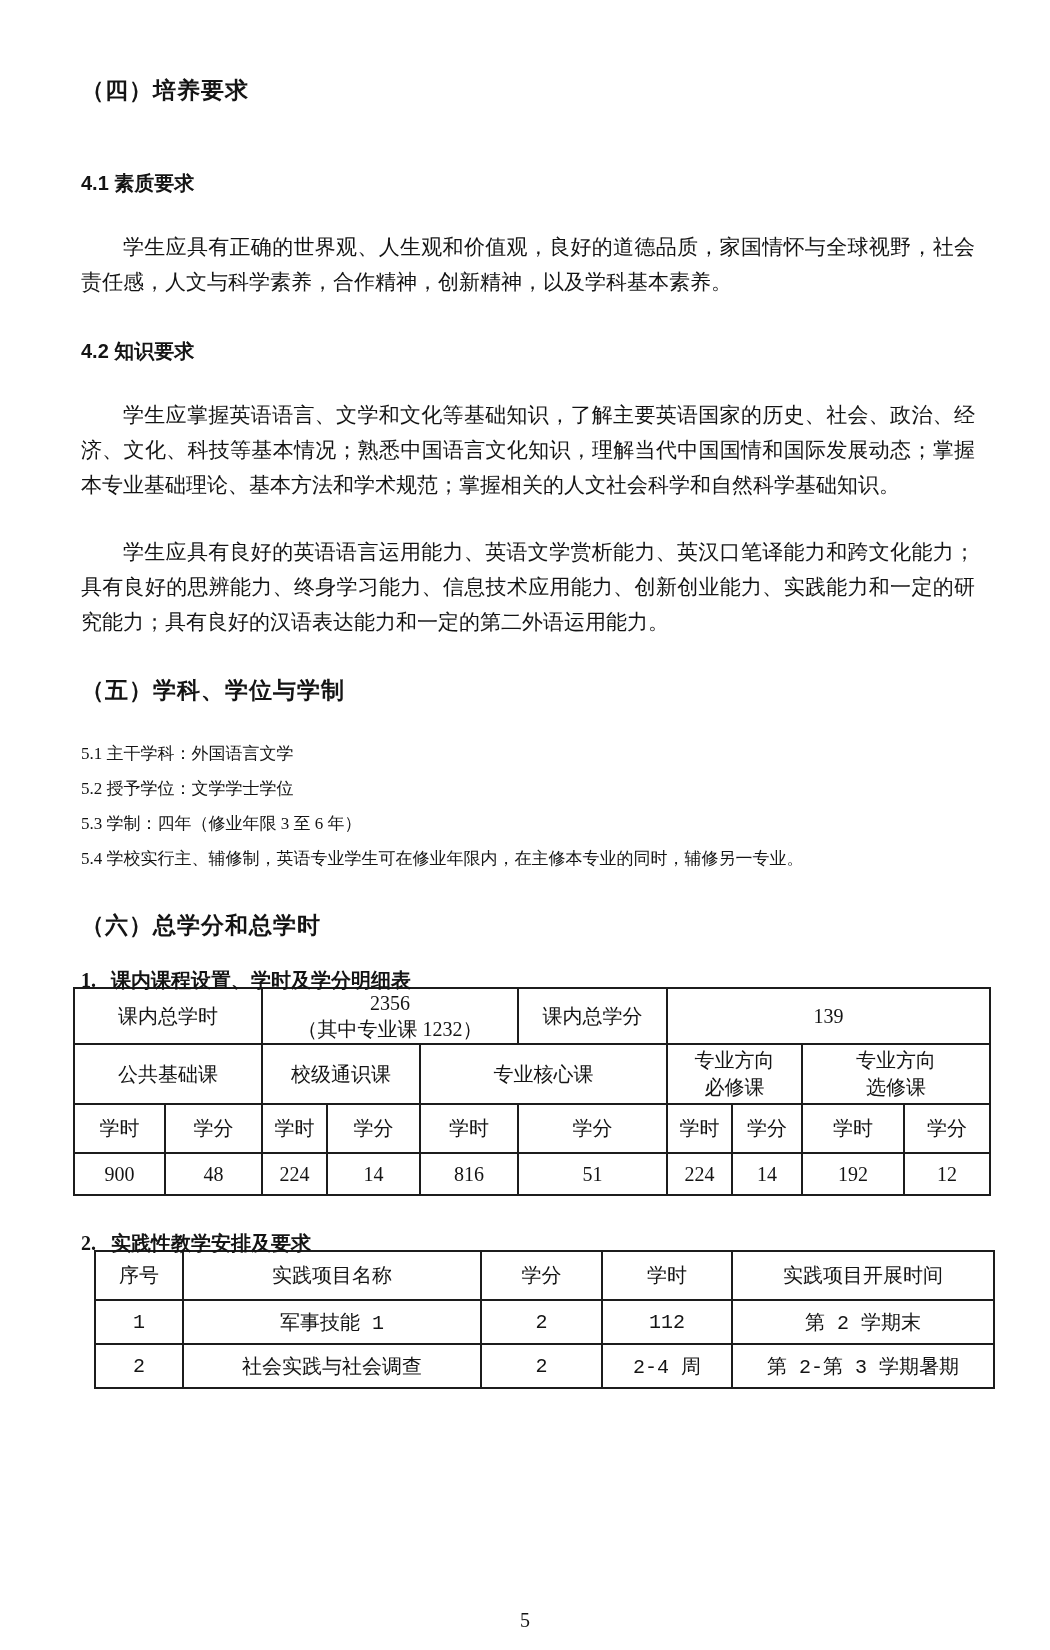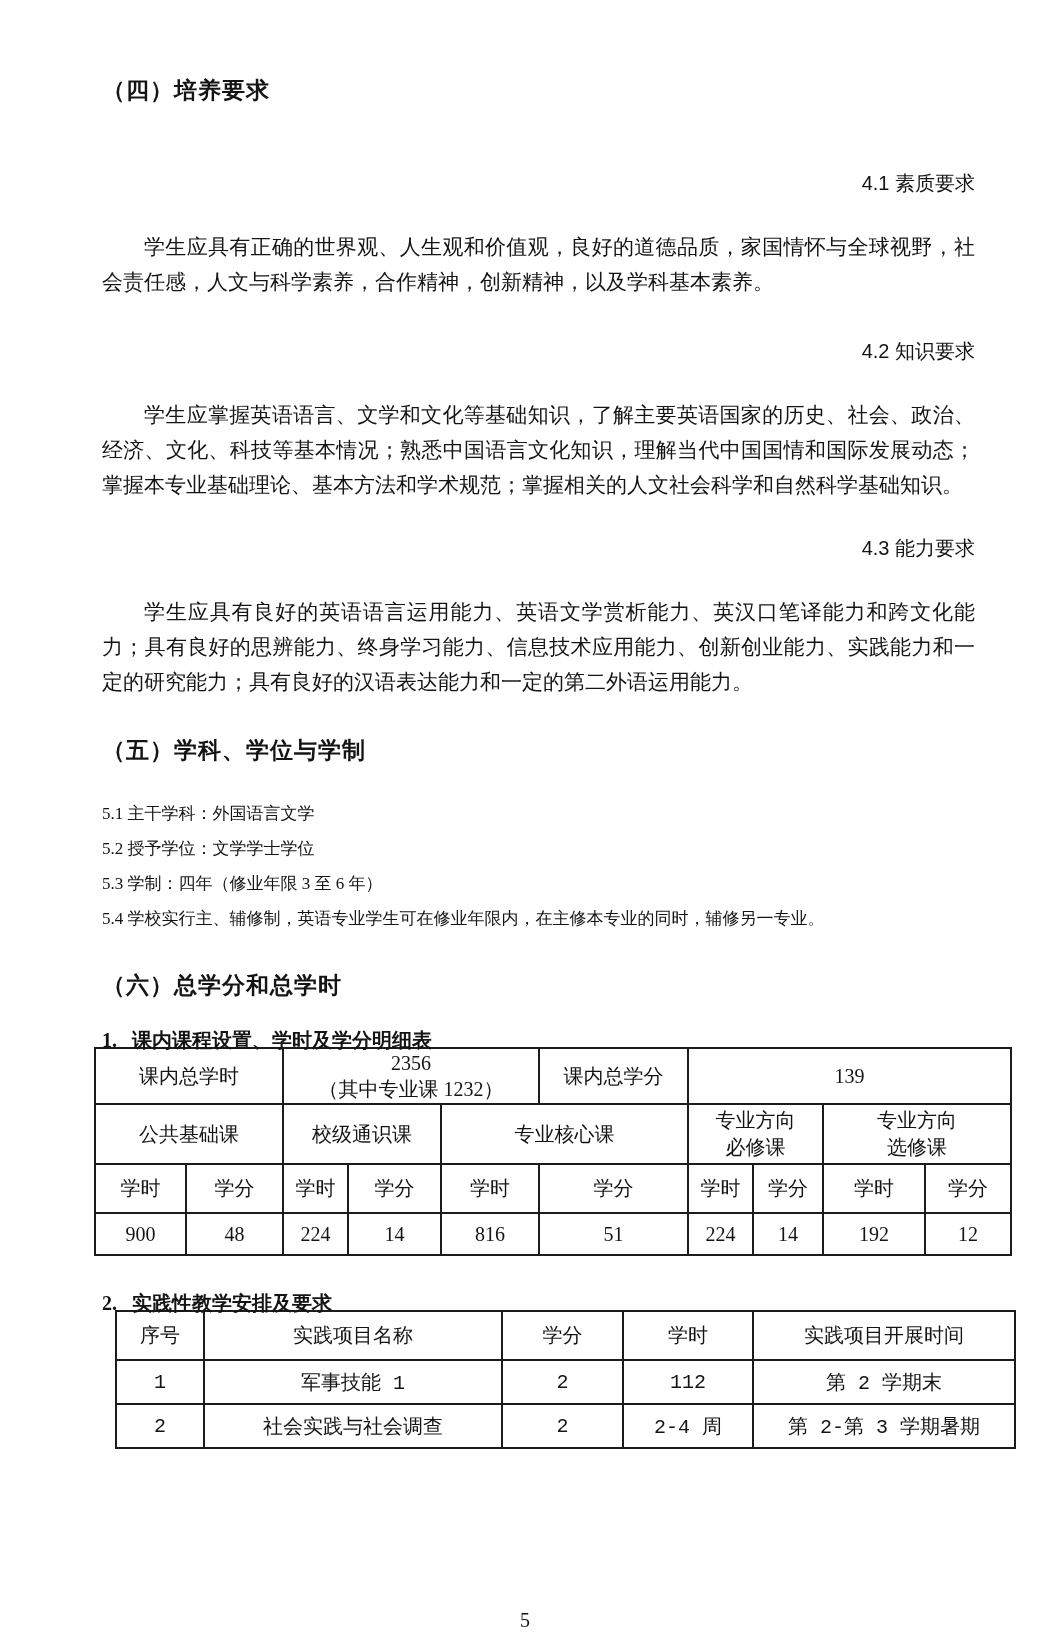--- a/index.html
+++ b/index.html
@@ -11,37 +11,36 @@
     position: relative;
     width: 1050px;
     height: 1650px;
     background: #ffffff;
     color: #141414;
     font-family: "Liberation Serif", serif;
     overflow: hidden;
     box-sizing: border-box;
   }
   .content {
-    padding: 72px 75px 0 102px;
+    padding: 72px 75px 0 81px;
   }
   .h-main {
     font-family: "Liberation Sans", sans-serif;
     font-weight: bold;
     font-size: 23px;
     line-height: 36px;
     letter-spacing: 1px;
     margin: 0;
   }
   .h-sub {
     font-family: "Liberation Sans", sans-serif;
-    font-weight: normal;
+    font-weight: bold;
     font-size: 20px;
     line-height: 30px;
     margin: 0;
-    text-align: right;
   }
   #h-41 { margin-top: 60px; }
   #h-42 { margin-top: 36px; }
   #h-43 { margin-top: 30px; }
   #h-s5 { margin-top: 32px; }
   #h-s6 { margin-top: 31px; }
   .para {
     font-size: 21px;
     line-height: 35px;
     text-align: justify;
@@ -108,21 +107,20 @@
   <div class="content">
 
     <div class="h-main" id="h-s4">（四）培养要求</div>
 
     <div class="h-sub" id="h-41">4.1 素质要求</div>
     <div class="para">学生应具有正确的世界观、人生观和价值观，良好的道德品质，家国情怀与全球视野，社会责任感，人文与科学素养，合作精神，创新精神，以及学科基本素养。</div>
 
     <div class="h-sub" id="h-42">4.2 知识要求</div>
     <div class="para">学生应掌握英语语言、文学和文化等基础知识，了解主要英语国家的历史、社会、政治、经济、文化、科技等基本情况；熟悉中国语言文化知识，理解当代中国国情和国际发展动态；掌握本专业基础理论、基本方法和学术规范；掌握相关的人文社会科学和自然科学基础知识。</div>
 
-    <div class="h-sub" id="h-43">4.3 能力要求</div>
     <div class="para">学生应具有良好的英语语言运用能力、英语文学赏析能力、英汉口笔译能力和跨文化能力；具有良好的思辨能力、终身学习能力、信息技术应用能力、创新创业能力、实践能力和一定的研究能力；具有良好的汉语表达能力和一定的第二外语运用能力。</div>
 
     <div class="h-main" id="h-s5">（五）学科、学位与学制</div>
 
     <div class="item-list">
       <div class="plain-line">5.1 主干学科：外国语言文学</div>
       <div class="plain-line">5.2 授予学位：文学学士学位</div>
       <div class="plain-line">5.3 学制：四年（修业年限 3 至 6 年）</div>
       <div class="plain-line">5.4 学校实行主、辅修制，英语专业学生可在修业年限内，在主修本专业的同时，辅修另一专业。</div>
     </div>

